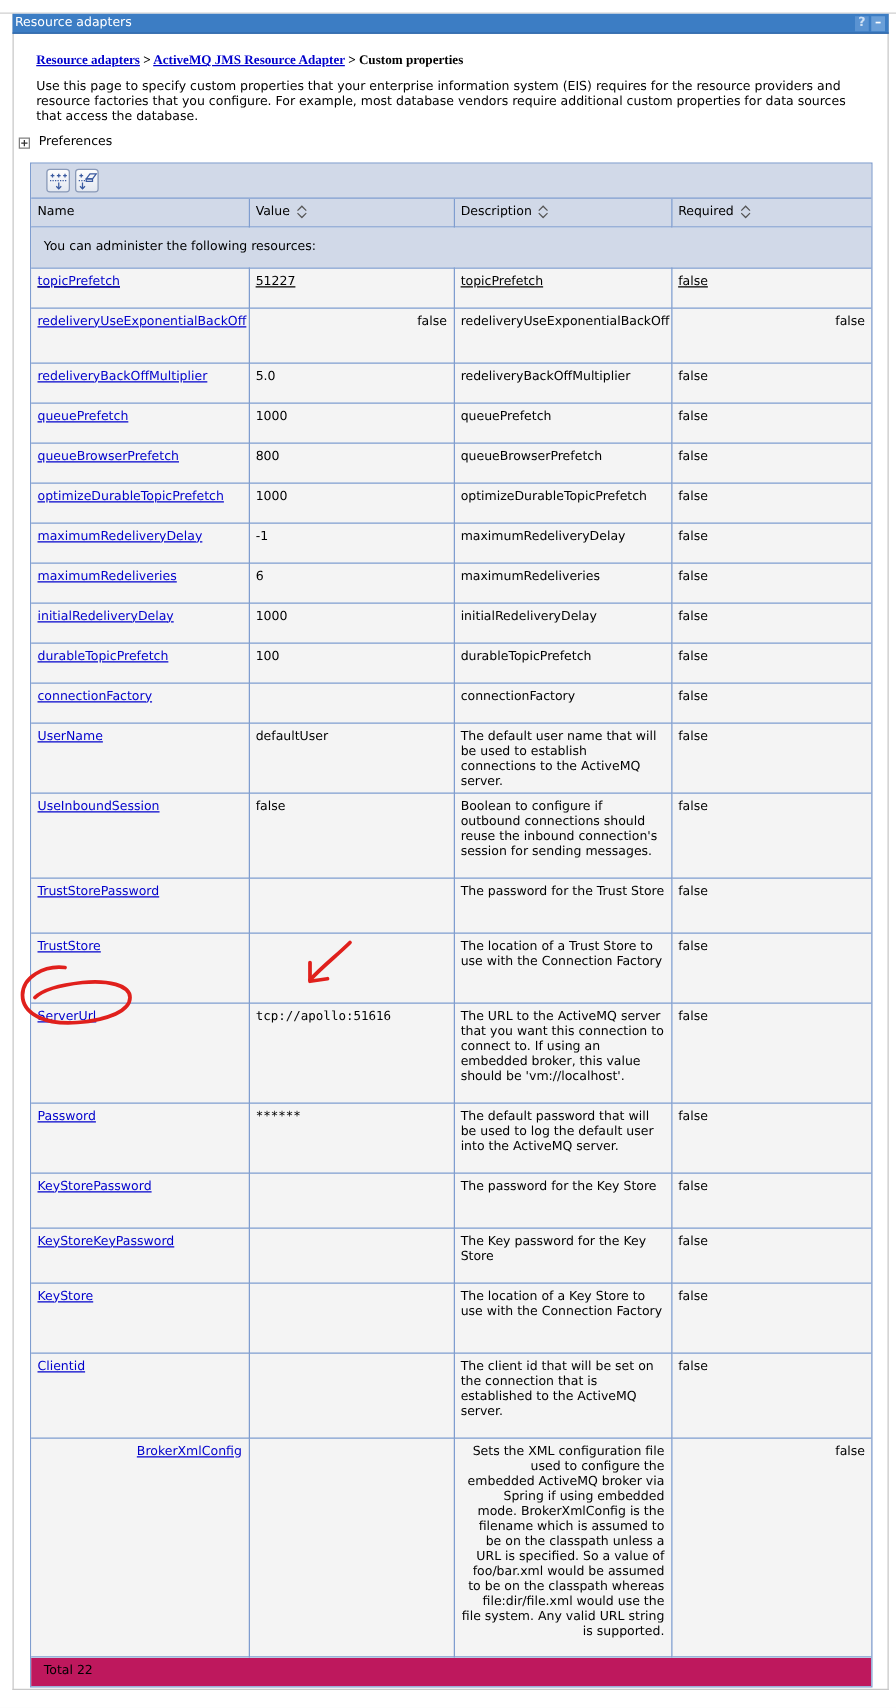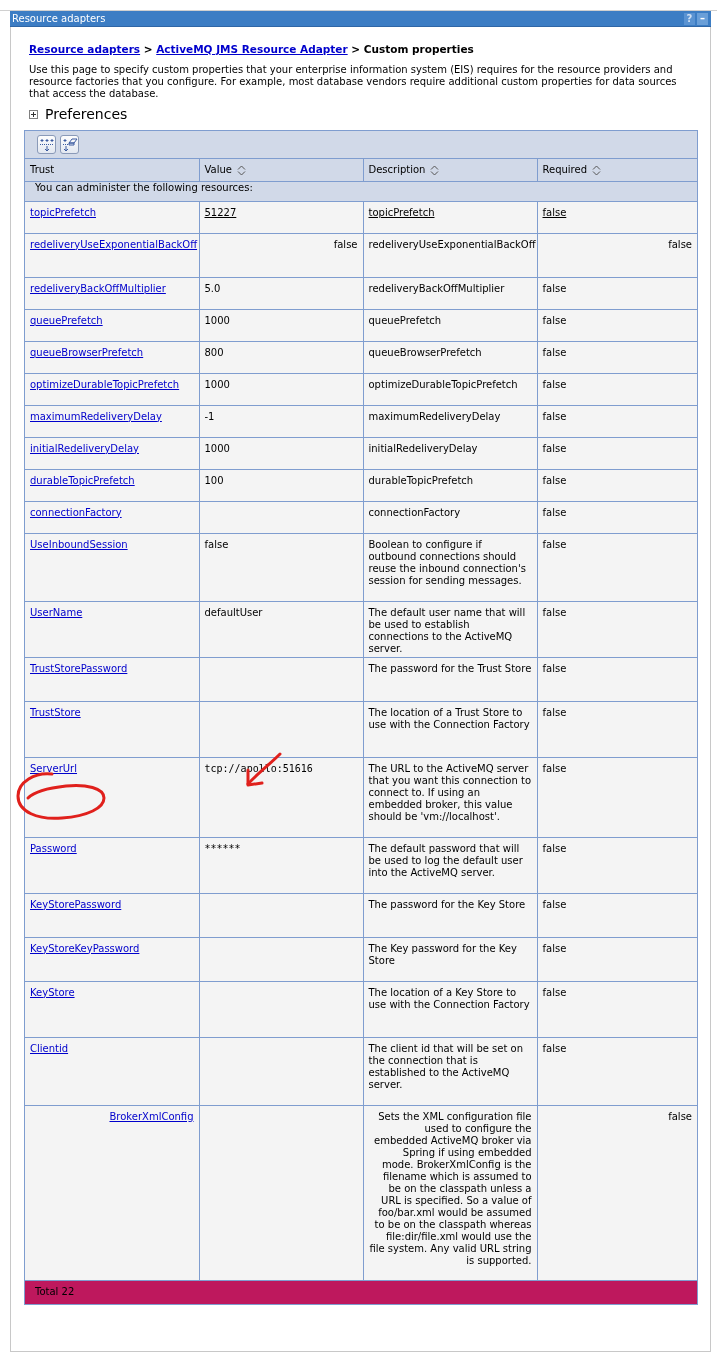--- a/index.html
+++ b/index.html
@@ -37,32 +37,32 @@
     .title-btn {
       position: absolute; top: 2px; width: 11px; height: 12px;
       background: #5a93d2; color: #cfe0f4; font-size: 10px; line-height: 12px;
       text-align: center; font-weight: bold; cursor: pointer;
     }
     .title-btn.help { left: 674px; }
     .title-btn.min { left: 687px; background: #6a9fd8; color: #ffffff; }
 
     .breadcrumb {
       position: absolute; left: 29px; top: 43px;
-      font-size: 10.5px; font-weight: bold; white-space: nowrap;
+      font-size: 10.5px; font-weight: bold; white-space: nowrap; font-family: Liberation Serif, serif;
     }
     .breadcrumb a { color: #0000cc; text-decoration: underline; cursor: pointer; }
     .breadcrumb .sep { color: #000; }
 
     .intro {
       position: absolute; left: 29px; top: 64px; width: 662px;
       font-size: 10px; line-height: 12px;
     }
     .prefs {
-      position: absolute; left: 29px; top: 108px;
-      font-size: 14px; line-height: 12px; display: flex; align-items: center;
+      position: absolute; left: 15px; top: 108px;
+      font-size: 10px; line-height: 12px; display: flex; align-items: center;
     }
     .plus-box {
       width: 9px; height: 9px; border: 1px solid #808080; background: #fff;
       position: relative; margin-right: 7px; cursor: pointer;
     }
     .plus-box::before { content: ""; position: absolute; left: 1px; top: 3px; width: 5px; height: 1px; background: #333; }
     .plus-box::after { content: ""; position: absolute; left: 3px; top: 1px; width: 1px; height: 5px; background: #333; }
 
     .tbl-wrap {
       position: absolute; left: 24px; top: 130px; width: 674px;
@@ -95,21 +95,21 @@
     table.props th {
       background: #d1d9e8; font-weight: normal; text-align: left;
       height: 22px; padding: 0 5px;
       border-right: 1px solid #7f9dcf;
       border-bottom: 1px solid #7f9dcf;
       white-space: nowrap;
     }
     table.props th:last-child { border-right: none; }
     .sort-icon { display: inline-block; margin-left: 5px; vertical-align: middle; }
     table.props td.info {
-      background: #d1d9e8; height: 20px; padding: 0 10px;
+      background: #d1d9e8; height: 20px; padding: 10px 10px;
       border-bottom: 1px solid #7f9dcf;
     }
     table.props td {
       vertical-align: top; padding: 5px 5px 0 5px;
       border-right: 1px solid #7f9dcf;
       border-bottom: 1px solid #7f9dcf;
       line-height: 12px;
       background: #f4f4f4;
       overflow: hidden;
     }
@@ -183,21 +183,21 @@
 
   <table class="props">
     <colgroup>
         <col class="c1">
         <col class="c2">
         <col class="c3">
         <col class="c4">
       </colgroup>
     <thead>
       <tr>
-        <th><span>Trust</span></th>
+        <th><span>Name</span></th>
         <th><span>Value</span><svg class="sort-icon" width="9" height="11" viewBox="0 0 9 11">
               <polyline points="1,4.5 4.5,1 8,4.5" fill="none" stroke="#555" stroke-width="1"></polyline>
               <polyline points="1,6.5 4.5,10 8,6.5" fill="none" stroke="#555" stroke-width="1"></polyline>
             </svg></th>
         <th><span>Description</span><svg class="sort-icon" width="9" height="11" viewBox="0 0 9 11">
               <polyline points="1,4.5 4.5,1 8,4.5" fill="none" stroke="#555" stroke-width="1"></polyline>
               <polyline points="1,6.5 4.5,10 8,6.5" fill="none" stroke="#555" stroke-width="1"></polyline>
             </svg></th>
         <th><span>Required</span><svg class="sort-icon" width="9" height="11" viewBox="0 0 9 11">
               <polyline points="1,4.5 4.5,1 8,4.5" fill="none" stroke="#555" stroke-width="1"></polyline>
@@ -245,47 +245,53 @@
           <td>optimizeDurableTopicPrefetch</td>
           <td>false</td>
         </tr>
         <tr style="height: 32px;">
           <td><a>maximumRedeliveryDelay</a></td>
           <td>-1</td>
           <td>maximumRedeliveryDelay</td>
           <td>false</td>
         </tr>
         <tr style="height: 32px;">
+          <td><a>maximumRedeliveries</a></td>
+          <td>6</td>
+          <td>maximumRedeliveries</td>
+          <td>false</td>
+        </tr>
+        <tr style="height: 32px;">
           <td><a>initialRedeliveryDelay</a></td>
           <td>1000</td>
           <td>initialRedeliveryDelay</td>
           <td>false</td>
         </tr>
         <tr style="height: 32px;">
           <td><a>durableTopicPrefetch</a></td>
           <td>100</td>
           <td>durableTopicPrefetch</td>
           <td>false</td>
         </tr>
         <tr style="height: 32px;">
           <td><a>connectionFactory</a></td>
           <td></td>
           <td>connectionFactory</td>
-          <td>false</td>
-        </tr>
-        <tr style="height: 68px;">
-          <td><a>UseInboundSession</a></td>
-          <td>false</td>
-          <td>Boolean to configure if outbound connections should reuse the inbound connection's session for sending messages.</td>
           <td>false</td>
         </tr>
         <tr style="height: 56px;">
           <td><a>UserName</a></td>
           <td>defaultUser</td>
           <td>The default user name that will be used to establish connections to the ActiveMQ server.</td>
+          <td>false</td>
+        </tr>
+        <tr style="height: 68px;">
+          <td><a>UseInboundSession</a></td>
+          <td>false</td>
+          <td>Boolean to configure if outbound connections should reuse the inbound connection's session for sending messages.</td>
           <td>false</td>
         </tr>
         <tr style="height: 44px;">
           <td><a>TrustStorePassword</a></td>
           <td></td>
           <td>The password for the Trust Store</td>
           <td>false</td>
         </tr>
         <tr style="height: 56px;">
           <td><a>TrustStore</a></td>

